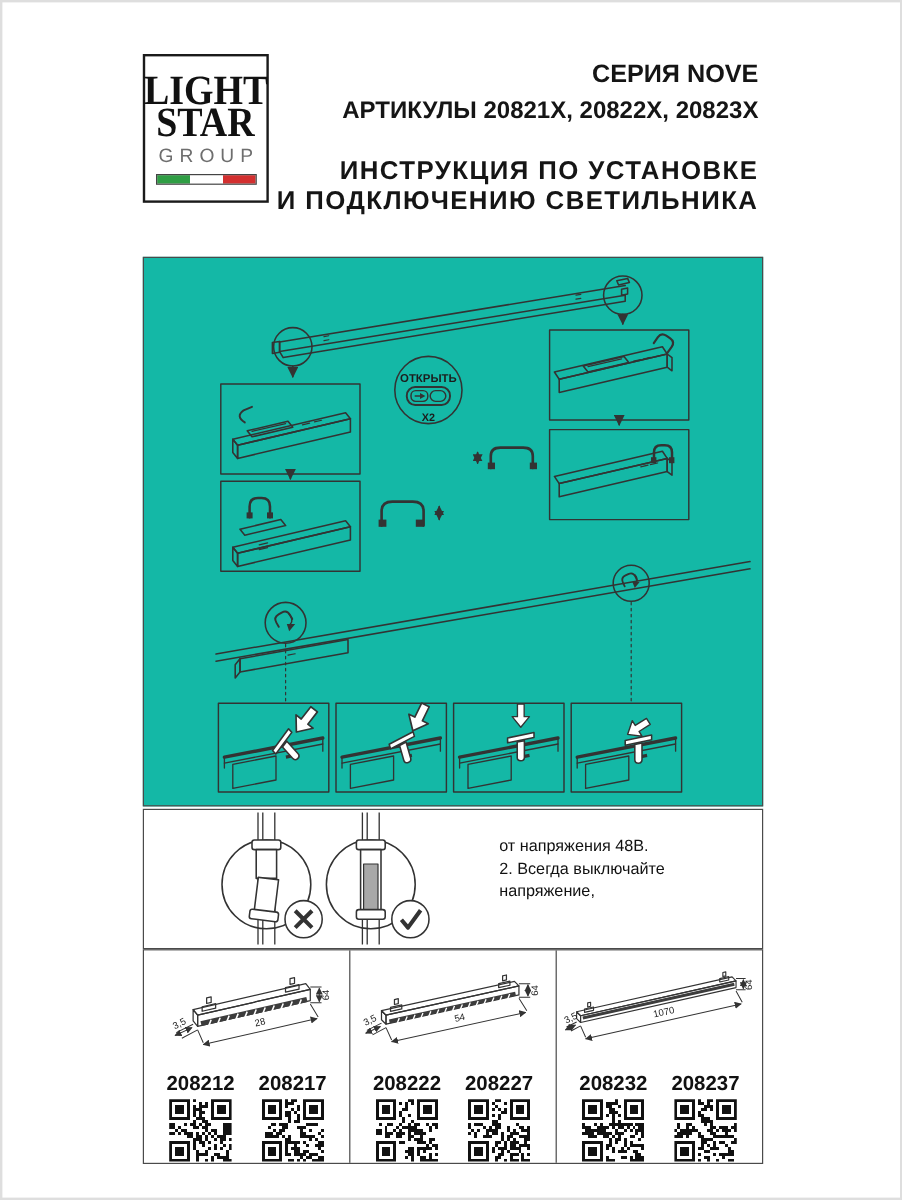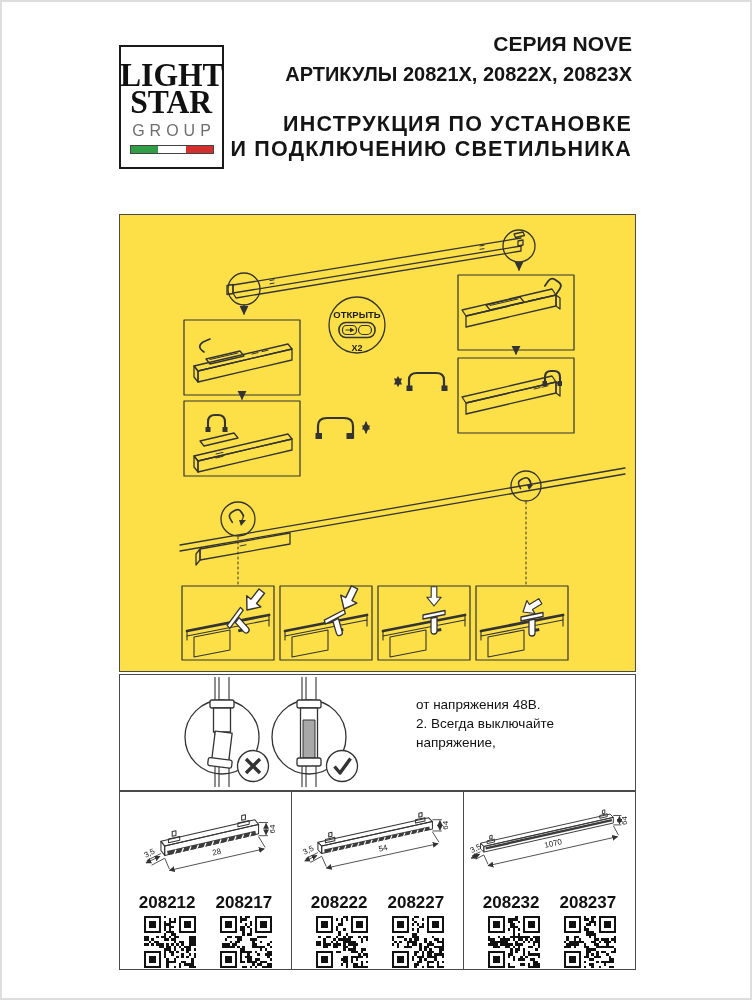--- a/index.html
+++ b/index.html
@@ -7,34 +7,34 @@
   .page{position:relative;width:752px;height:1000px;background:#fff;border:2px solid #dedede;
         font-family:"Liberation Sans",sans-serif;color:#151515;overflow:hidden;text-decoration:underline;}
   
   .logo-box{position:absolute;left:117px;top:43px;width:105px;height:124px;border:2px solid #1a1a1a;
             display:flex;flex-direction:column;align-items:center;padding-top:14px;background:#fff;}
   .logo-word{font-family:"Liberation Serif",serif;font-weight:700;font-size:31px;line-height:27px;
              color:#111;transform:scale(1.02,1.12);letter-spacing:0;}
   .logo-group{margin-top:7px;font-size:16px;letter-spacing:5px;text-indent:5px;color:#6e6e6e;font-weight:400;}
   .logo-flag{margin-top:5px;width:84px;height:9px;border:1px solid #444;
              background:linear-gradient(to right,#2f9e44 0 33.4%,#ffffff 33.4% 66.7%,#d32f2f 66.7% 100%);}
-  .title-block{position:absolute;right:118px;top:30px;text-align:right;font-weight:700;}
+  .title-block{position:absolute;right:118px;top:48px;text-align:right;font-weight:700;}
   .series{font-size:21px;line-height:24px;}
   .articles{font-size:20px;line-height:24px;margin-top:6px;}
   .instr{font-size:21.5px;line-height:25px;letter-spacing:1.2px;}
   .instr.first{margin-top:26px;}
   
-  .main-box{position:absolute;left:117px;top:212px;width:517px;height:458px;border:1.5px solid #4a4a4a;background:#fde047;}
+  .main-box{position:absolute;left:117px;top:212px;width:517px;height:458px;border:1.5px solid #4a4a4a;background:#14b8a6;}
   .notes-box{position:absolute;left:117px;top:672px;width:517px;height:117px;border:1.5px solid #4a4a4a;background:#fff;}
   .products{position:absolute;left:117px;top:789px;width:517px;height:179px;border:1.5px solid #4a4a4a;display:flex;background:#fff;}
   .panel{flex:1 1 0;border-right:1.5px solid #4a4a4a;display:flex;flex-direction:column;align-items:center;padding-top:8px;}
   .panel:last-child{border-right:none;}
   .panel svg.draw{width:170px;height:92px;display:block;}
   .cols{display:flex;gap:20px;justify-content:center;margin-top:1px;}
-  .col{display:flex;flex-direction:column;align-items:flex-end;}
+  .col{display:flex;flex-direction:column;align-items:center;}
   .model{font-size:17px;font-weight:700;line-height:20px;color:#111;}
   .qr{width:52px;height:52px;margin-top:3px;}
   
   .notes-svg{position:absolute;left:0;top:0;}
   .note-text{position:absolute;left:296px;top:20px;font-size:13.5px;line-height:19px;color:#111;}
   
   svg text{font-family:"Liberation Sans",sans-serif;fill:#1c1c1c;}
   .bold-t{font-weight:700;}
 </style>
 </head>

